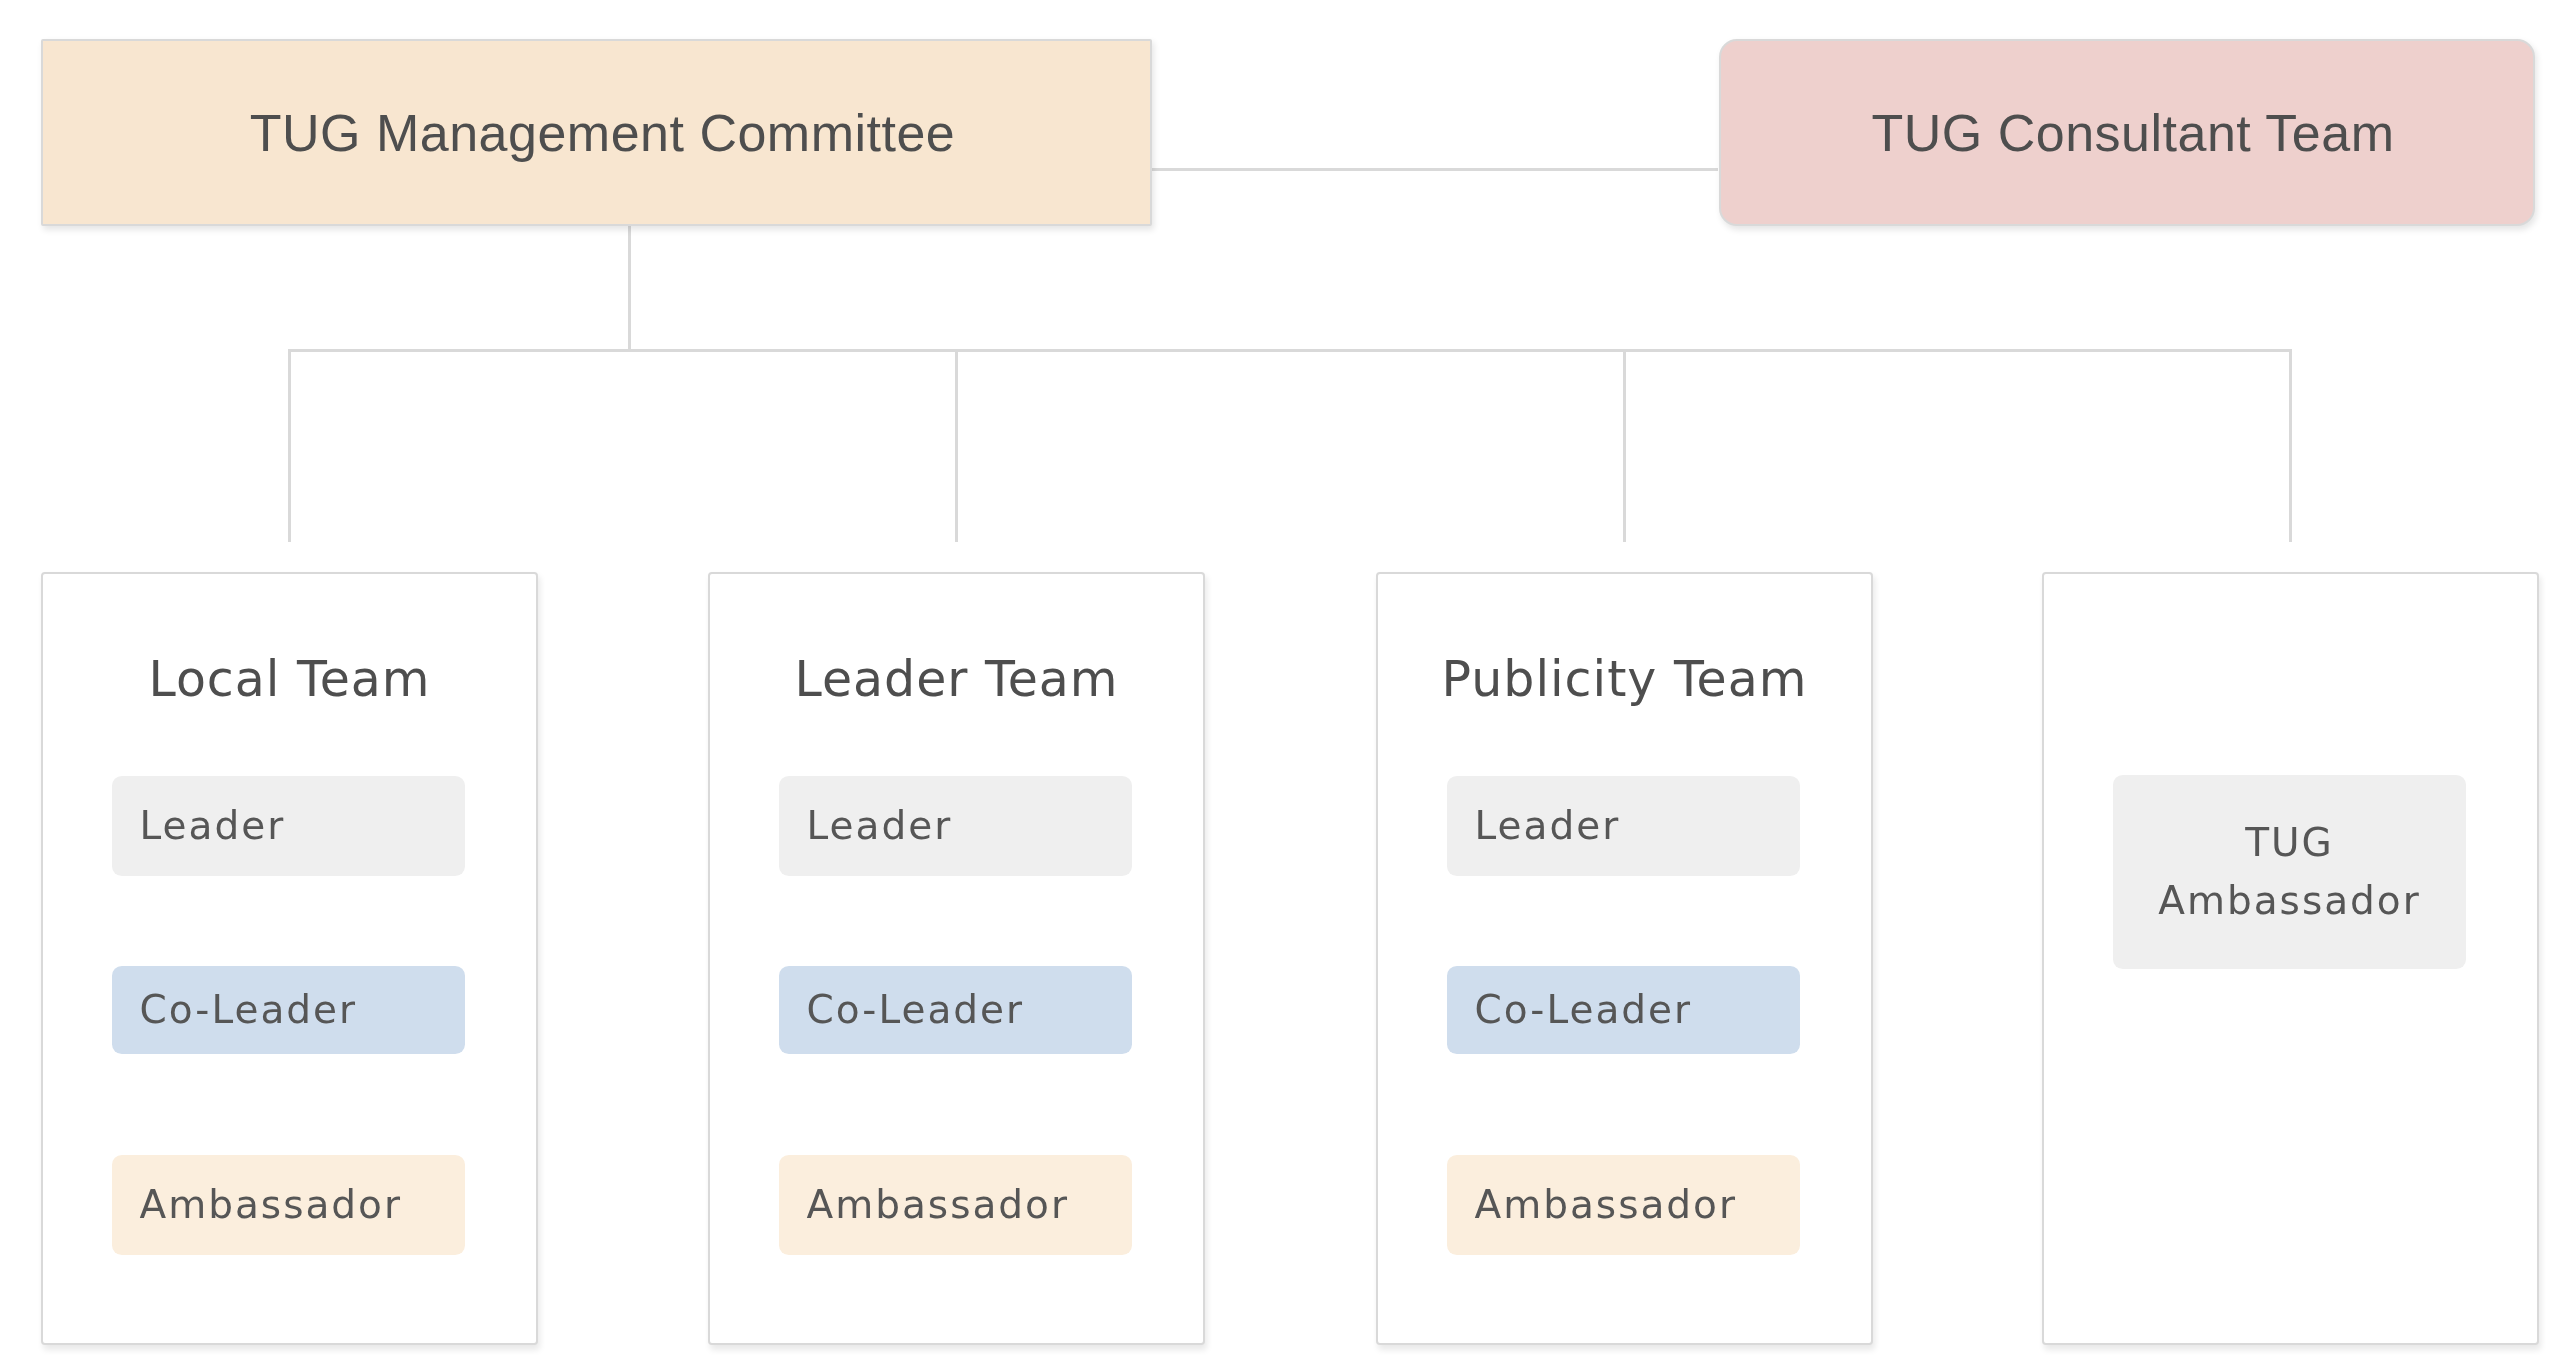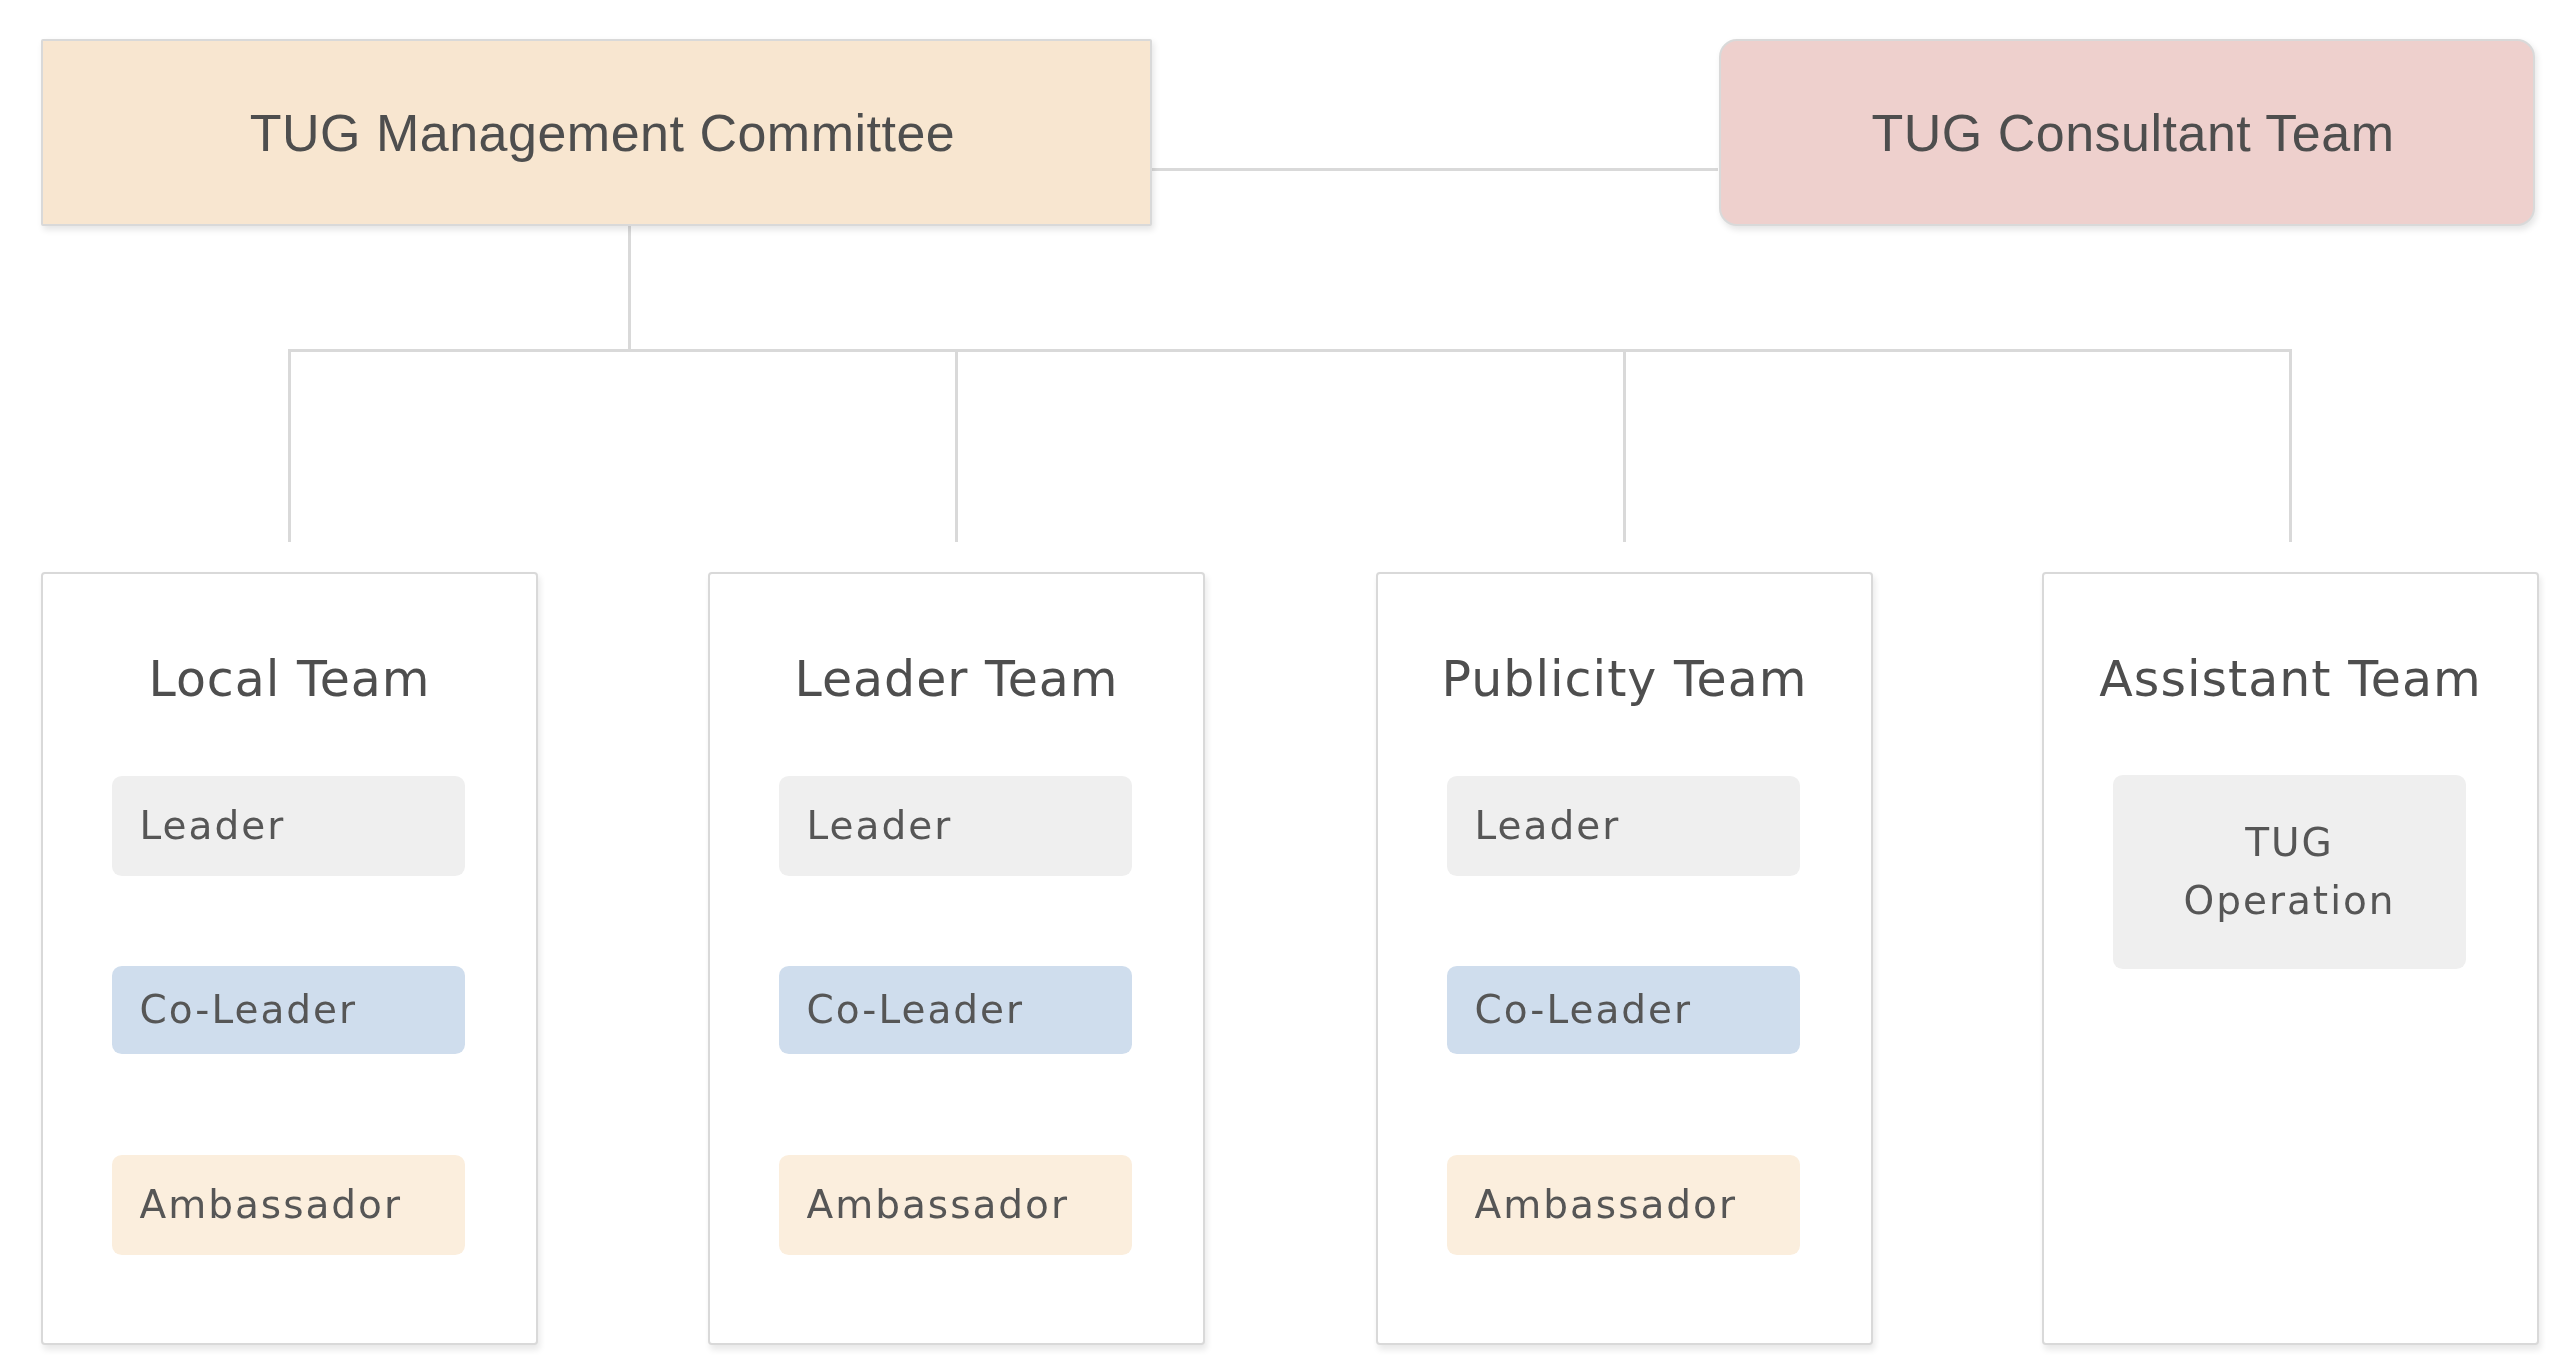--- a/index.html
+++ b/index.html
@@ -158,20 +158,19 @@
     </div>
     <div class="chip chip-row-1 chip-blue">
       <span>Co-Leader</span>
     </div>
     <div class="chip chip-row-2 chip-cream">
       <span>Ambassador</span>
     </div>
   </div>
 
   <div class="team-box team-3">
-    <div class="team-title">Assistant Team</div>
     <div class="chip chip-tall chip-gray">
-      <span>TUG Operation</span>
+      <span>TUG Ambassador</span>
     </div>
   </div>
 
 </div>
 
 
 </body></html>

